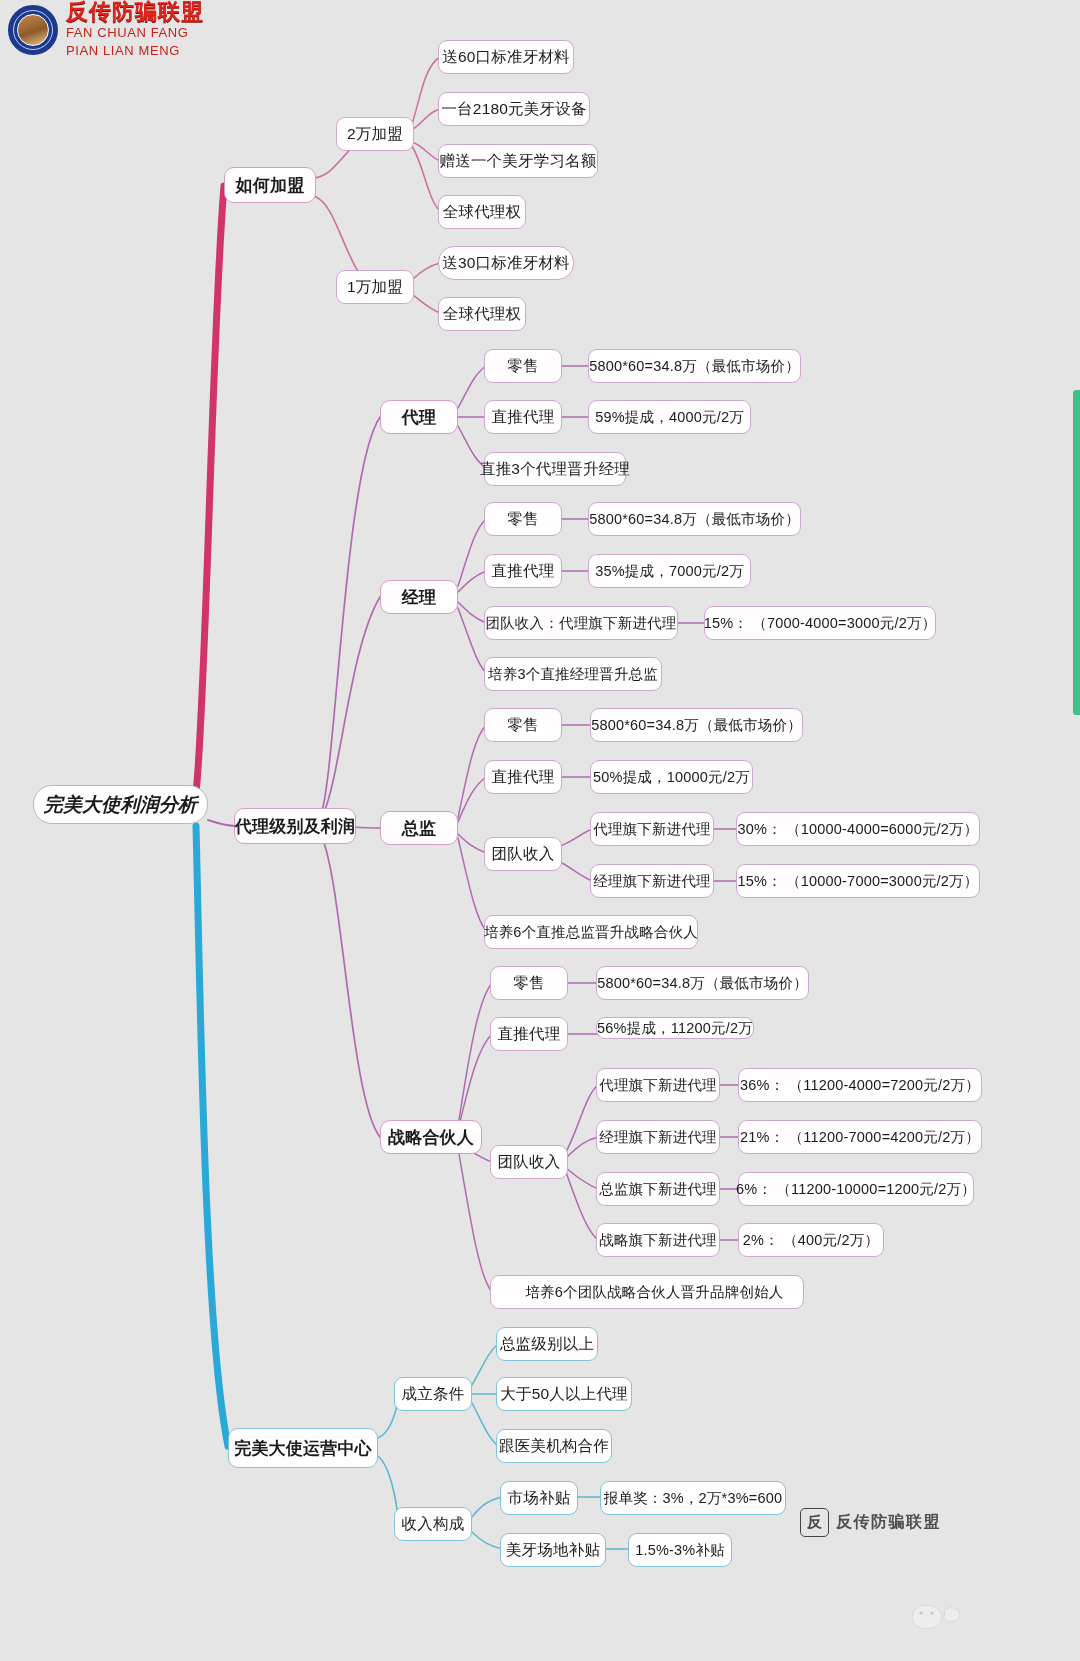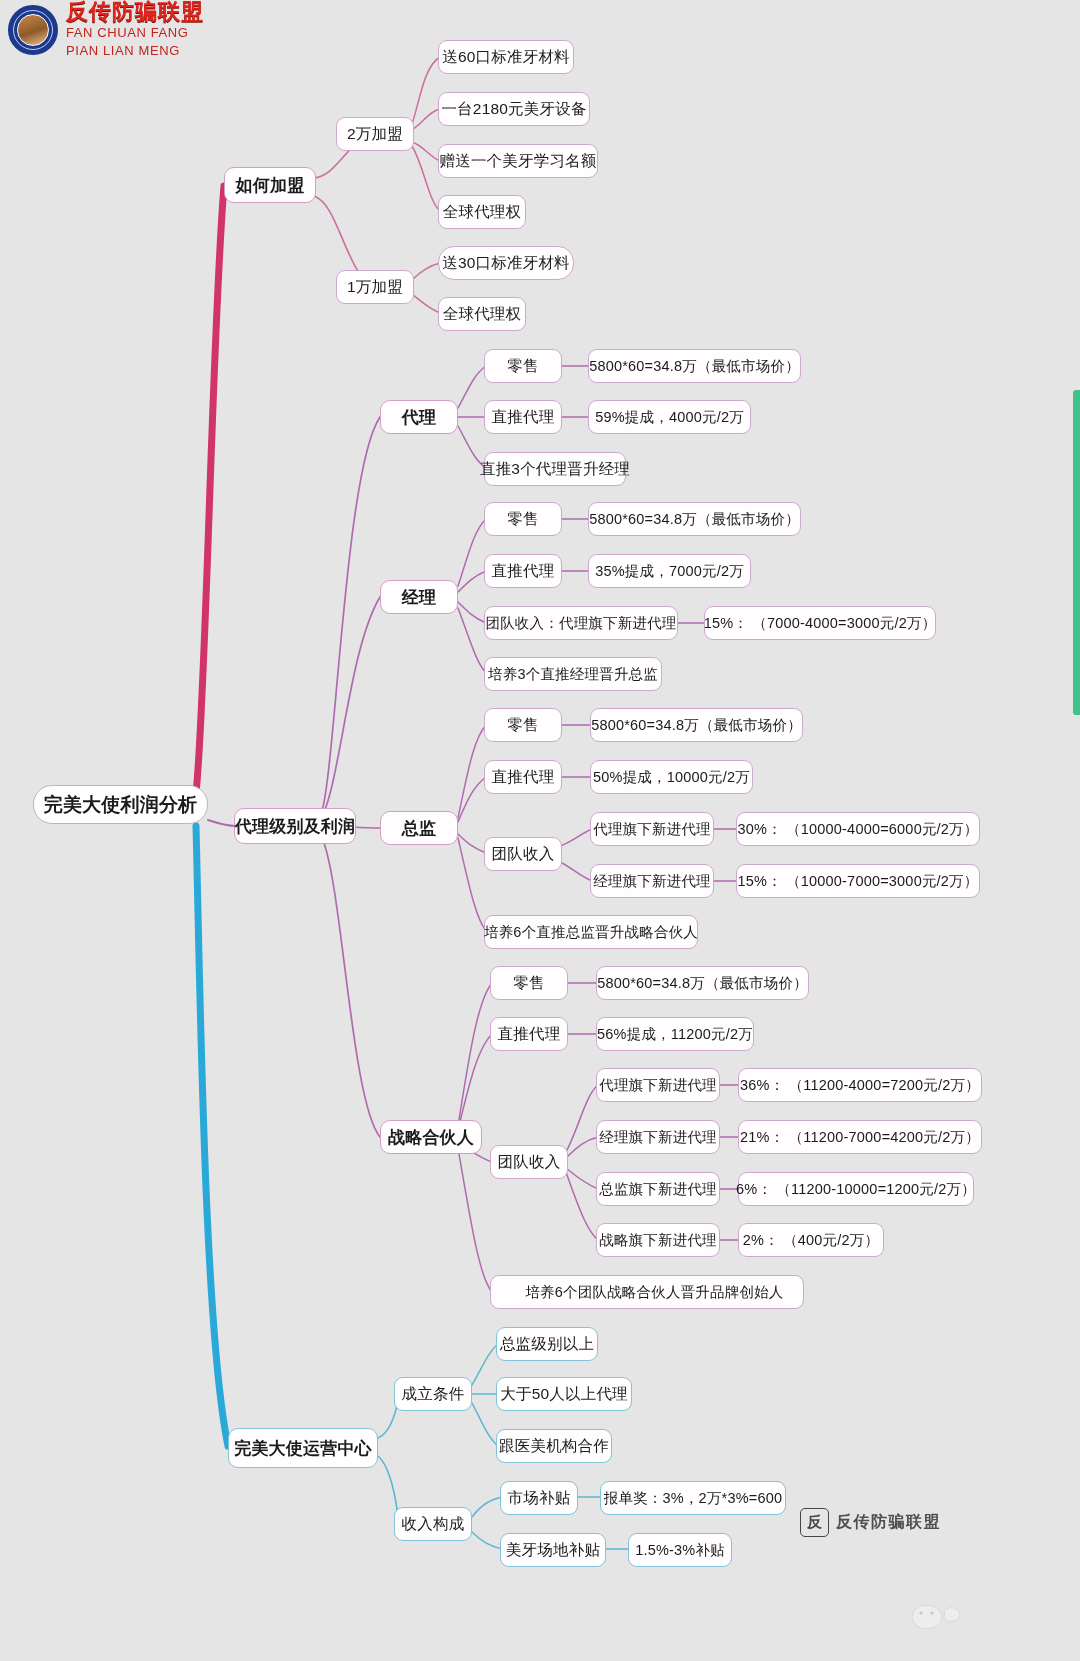--- a/index.html
+++ b/index.html
@@ -37,20 +37,21 @@
     white-space:nowrap;
     padding:0 9px;
     letter-spacing:.2px;
   }
   .node.root{
     border:1.6px solid #b9b9bd;
     border-radius:19px;
     font-size:19px;
     font-weight:700;
     padding:0 13px;
+    font-style:italic;
   }
   .node.l1{
     font-size:17px;
     font-weight:700;
     border-radius:10px;
   }
   .node.l1.pink{border-color:#d49ec2;}
   .node.l1.cyan{border-color:#7fc4d8;}
   .node.cyan{border-color:#7fc4d8;}
   .node.small{font-size:14.5px;}
@@ -263,21 +264,21 @@
   <div class="node small" style="left:590px;top:812px;width:124px;height:34px;">代理旗下新进代理</div>
   <div class="node small" style="left:736px;top:812px;width:244px;height:34px;">30%：  （10000-4000=6000元/2万）</div>
   <div class="node small" style="left:590px;top:864px;width:124px;height:34px;">经理旗下新进代理</div>
   <div class="node small" style="left:736px;top:864px;width:244px;height:34px;">15%：  （10000-7000=3000元/2万）</div>
   <div class="node small" style="left:484px;top:915px;width:214px;height:34px;">培养6个直推总监晋升战略合伙人</div>
 
   <div class="node l1 pink" style="left:380px;top:1120px;width:102px;height:34px;text-align:right;">战略合伙人</div>
   <div class="node" style="left:490px;top:966px;width:78px;height:34px;">零售</div>
   <div class="node small" style="left:596px;top:966px;width:213px;height:34px;">5800*60=34.8万（最低市场价）</div>
   <div class="node" style="left:490px;top:1017px;width:78px;height:34px;">直推代理</div>
-  <div class="node small" style="left:596px;top:1017px;width:158px;height:34px;">56%提成，11200元/2万</div>
+  <div class="node small" style="left:596px;top:1017px;width:158px;height:22px;">56%提成，11200元/2万</div>
   <div class="node" style="left:490px;top:1145px;width:78px;height:34px;">团队收入</div>
   <div class="node small" style="left:596px;top:1068px;width:124px;height:34px;">代理旗下新进代理</div>
   <div class="node small" style="left:738px;top:1068px;width:244px;height:34px;">36%：  （11200-4000=7200元/2万）</div>
   <div class="node small" style="left:596px;top:1120px;width:124px;height:34px;">经理旗下新进代理</div>
   <div class="node small" style="left:738px;top:1120px;width:244px;height:34px;">21%：  （11200-7000=4200元/2万）</div>
   <div class="node small" style="left:596px;top:1172px;width:124px;height:34px;">总监旗下新进代理</div>
   <div class="node small" style="left:738px;top:1172px;width:236px;height:34px;">6%：  （11200-10000=1200元/2万）</div>
   <div class="node small" style="left:596px;top:1223px;width:124px;height:34px;">战略旗下新进代理</div>
   <div class="node small" style="left:738px;top:1223px;width:146px;height:34px;">2%：  （400元/2万）</div>
   <div class="node small" style="left:490px;top:1275px;width:314px;height:34px;padding-left:24px;">培养6个团队战略合伙人晋升品牌创始人</div>

